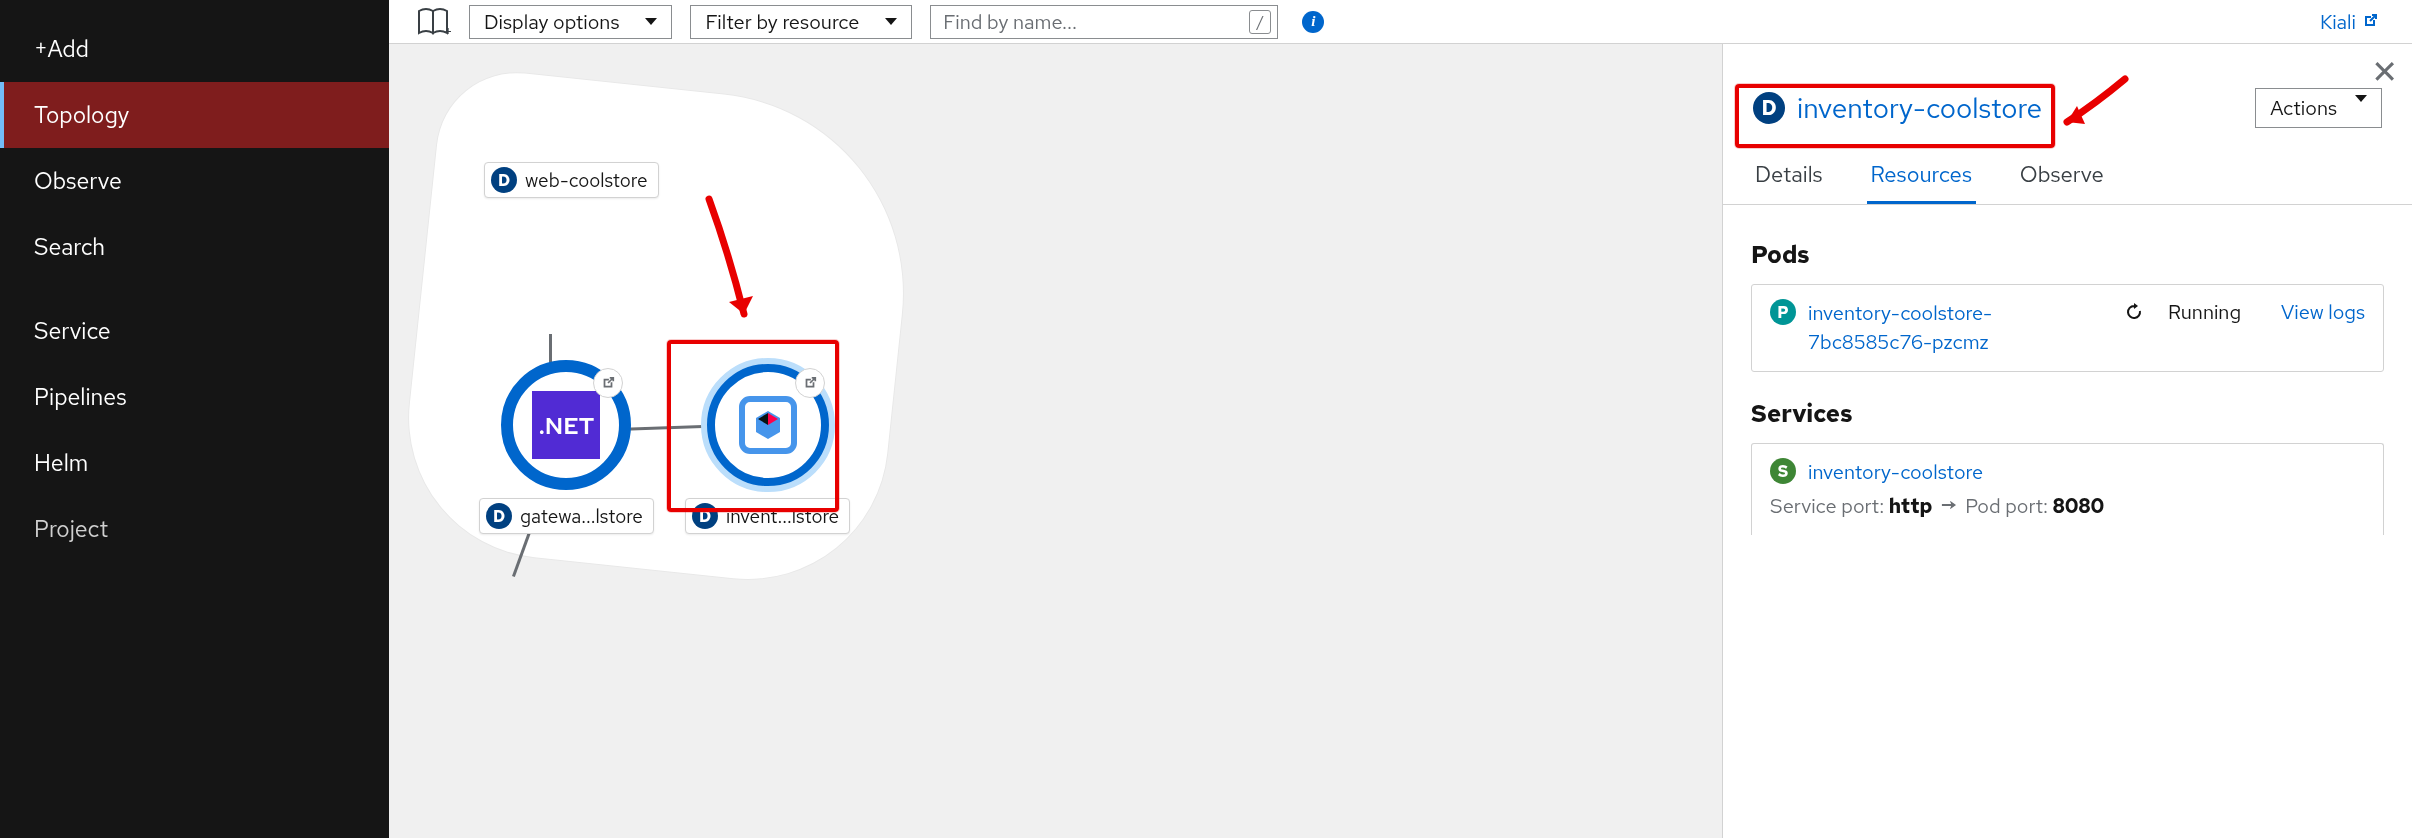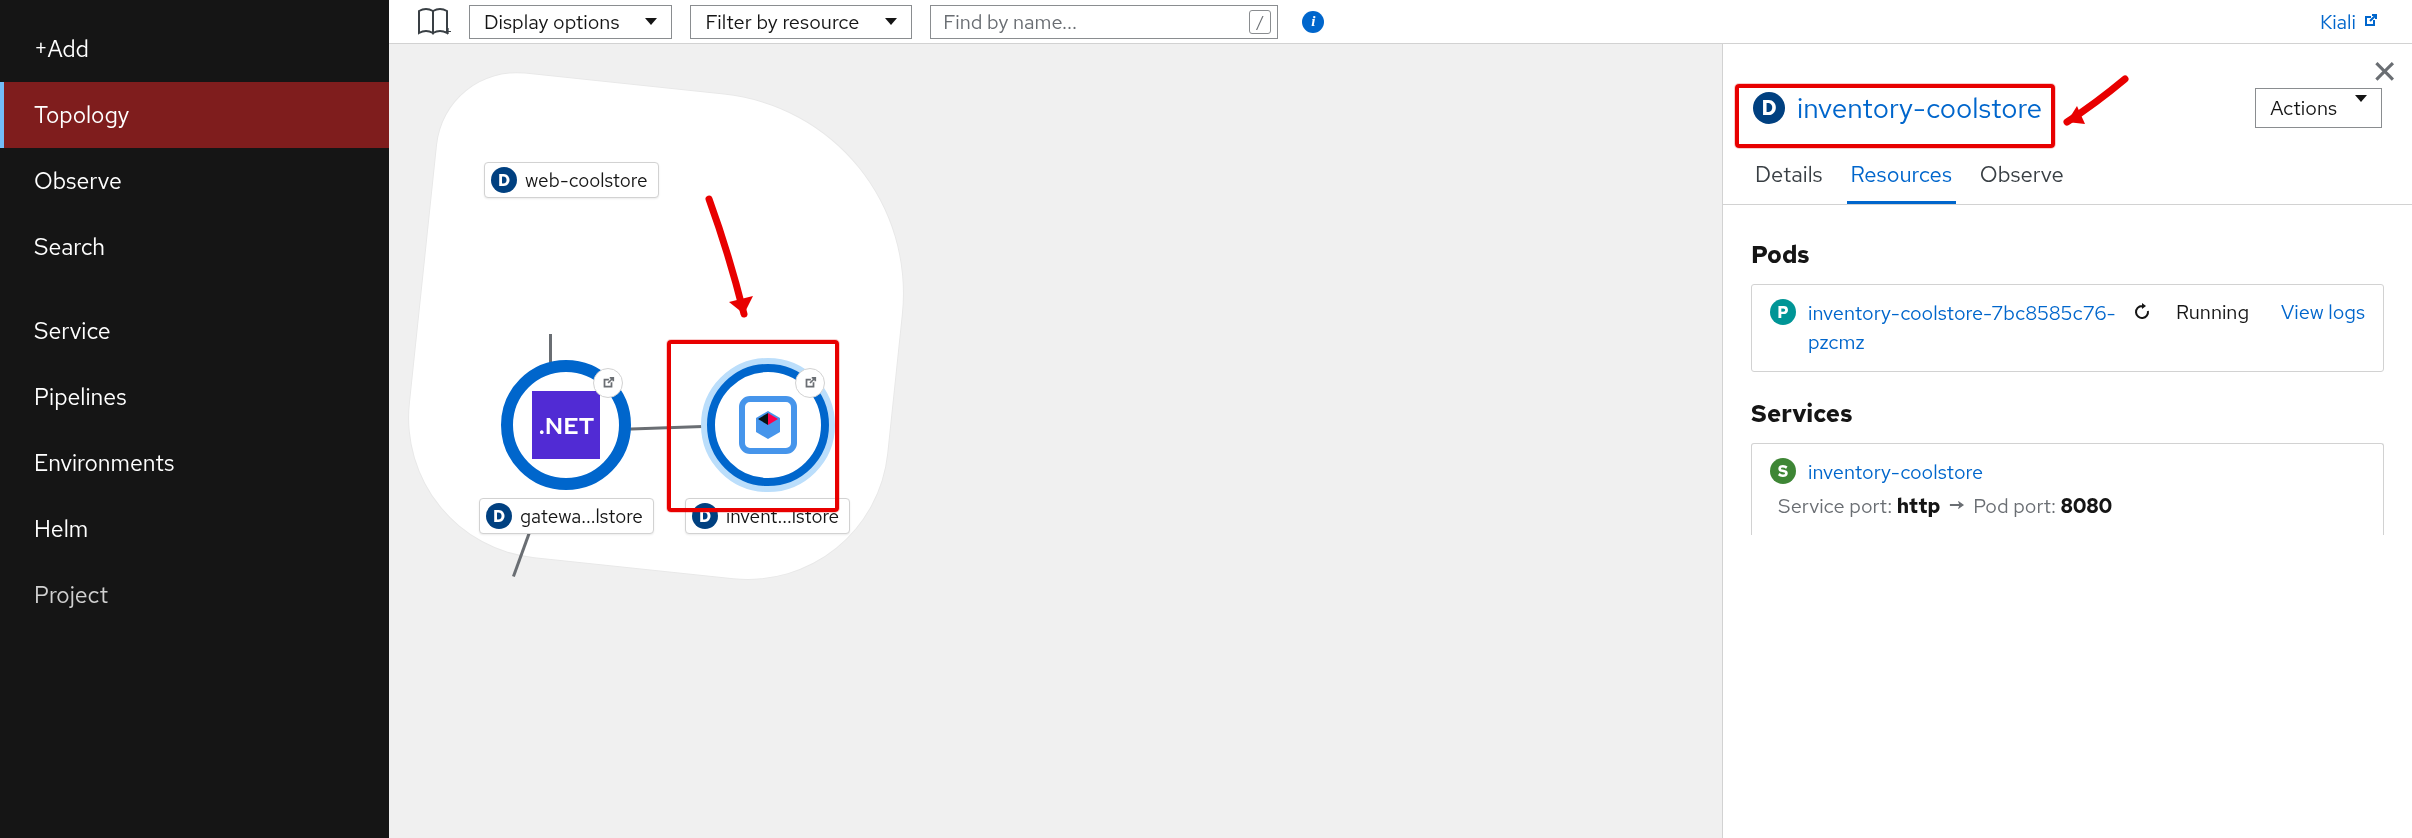--- a/index.html
+++ b/index.html
@@ -255,21 +255,21 @@
     display:inline-flex;
     align-items:flex-start;
     gap:18px;
     cursor:pointer;
   }
 
   .tabs {
     display:flex;
     border-bottom:1px solid #d2d2d2;
     padding-left: 28px;
-    gap: 20px;
+    gap: 40px;
   }
   .tab {
     padding: 12px 4px;
     font-size: 22px;
     color:#393f44;
     cursor:pointer;
     border-bottom: 3px solid transparent;
   }
   .tab.active {
     color:#0066cc;
@@ -290,27 +290,27 @@
     border-radius: 3px;
     padding: 14px 18px;
     margin-bottom: 26px;
   }
   .pod-row {
     display:flex;
     align-items:flex-start;
     gap: 12px;
   }
   .pod-name { color:#0066cc; font-size:20px; flex:1; line-height:1.45; }
-  .pod-status { display:flex; align-items:center; gap:24px; font-size:20px; margin-right:20px; }
+  .pod-status { display:flex; align-items:center; gap:24px; font-size:20px; margin-right:28px; }
   .refresh-ic {
     width:20px;height:20px;
     display:inline-block;
   }
   .log-link { color:#0066cc; font-size:20px; cursor:pointer; }
-  .port-line { color:#6a6e73; font-size:20px; margin-top:6px;margin-left:8px; }
+  .port-line { color:#6a6e73; font-size:20px; margin-top:6px; }
   .port-line b { color:#151515; font-weight:700; }
   .arrow-r { display:inline-block; margin:0 4px; }
 
   
   .logo-node { font-family: "Trebuchet MS", sans-serif; font-weight:700; }
   .logo-dotnet {
     width: 68px; height:68px; background:#512bd4;
     color:#fff; display:flex;align-items:center;justify-content:center;
     font-size: 24px; font-weight:600;
   }
@@ -320,21 +320,20 @@
 <body>
 
 <nav class="sidebar">
   <div class="sidebar-item">+Add</div>
   <div class="sidebar-item active">Topology</div>
   <div class="sidebar-item">Observe</div>
   <div class="sidebar-item">Search</div>
   <div class="sidebar-sep"></div>
   <div class="sidebar-item">Service</div>
   <div class="sidebar-item">Pipelines</div>
-  <div class="sidebar-item">Environments</div>
   <div class="sidebar-item">Helm</div>
   <div class="sidebar-item" style="opacity:.8">Project</div>
 </nav>
 
 <div class="topbar">
   <span class="book-icon">
     <svg width="34" height="30" viewBox="0 0 34 30">
       <path d="M2 4 Q9 0 16 4 L16 26 Q9 22 2 26 Z" fill="none" stroke="#393f44" stroke-width="2"></path>
       <path d="M16 4 Q23 0 30 4 L30 26 Q23 22 16 26 Z" fill="none" stroke="#393f44" stroke-width="2"></path>
       <text x="27" y="29" font-size="14" fill="#393f44">+</text>

